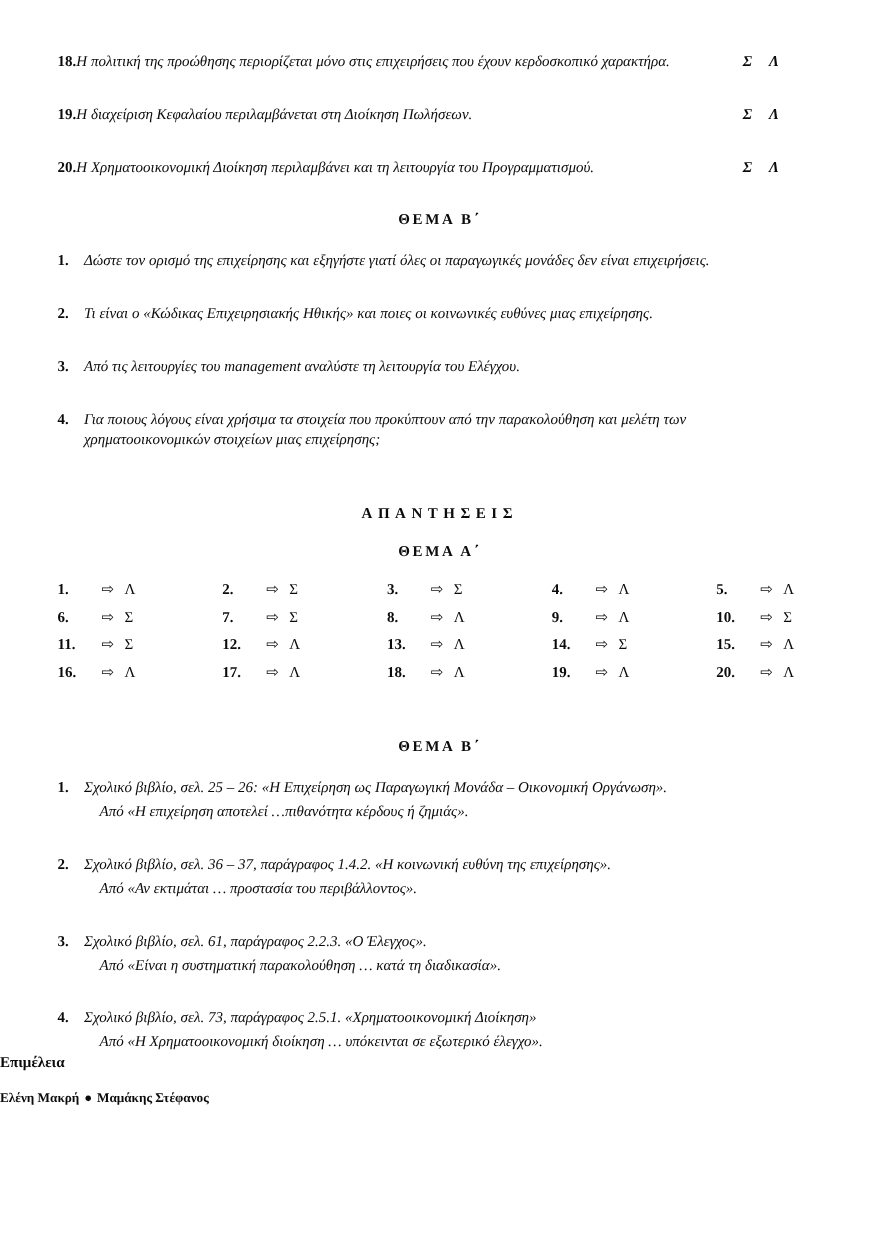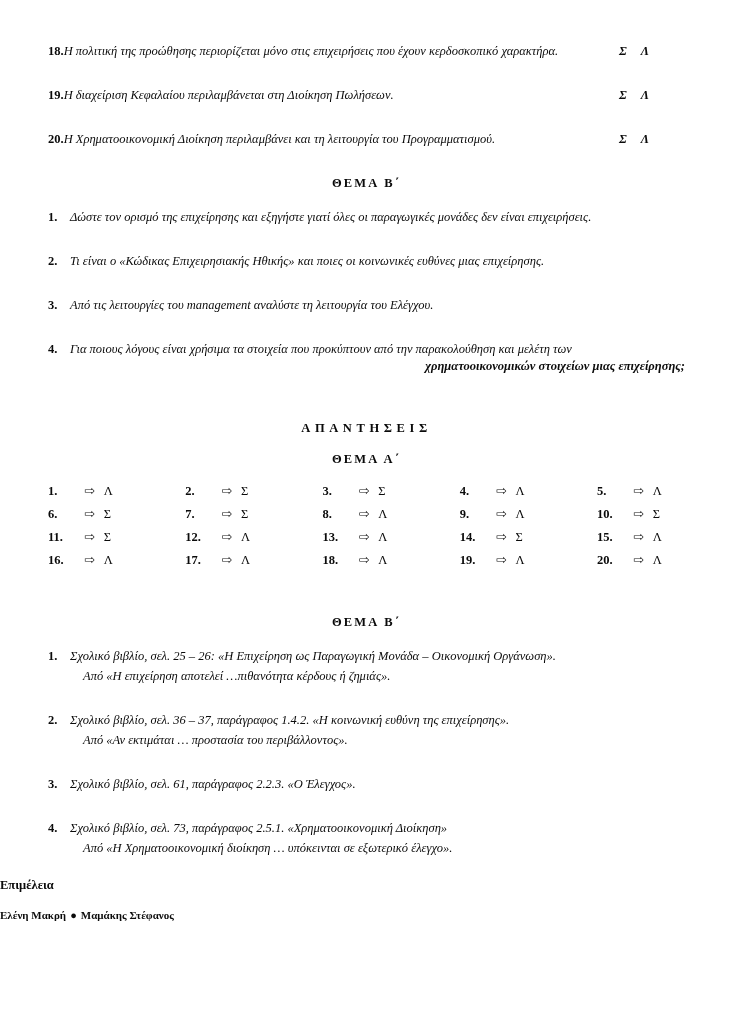--- a/index.html
+++ b/index.html
@@ -99,22 +99,21 @@
     flex: 1 1 auto;
     font-style: italic;
     font-size: 12.5px;
     line-height: 17px;
   }
   .q-body.justify {
     text-align: justify;
   }
   .q-body.justify .lastline {
     display: block;
-    text-align: right;
-    font-weight: bold;
+    text-align: left;
   }
 
   
   .ans-grid {
     width: 100%;
     margin: 0;
     border-collapse: collapse;
   }
   .ans-grid td {
     padding: 0 0 7px 0;
@@ -367,20 +366,21 @@
         <span class="a-body">
           <span class="a-line">Σχολικό βιβλίο, σελ. 36 – 37, παράγραφος 1.4.2. «Η κοινωνική ευθύνη της επιχείρησης».</span>
           <span class="a-line indent">Από «Αν εκτιμάται … προστασία του περιβάλλοντος».</span>
         </span>
       </div>
 
       <div class="a-row">
         <span class="a-num">3.</span>
         <span class="a-body">
           <span class="a-line">Σχολικό βιβλίο, σελ. 61, παράγραφος 2.2.3. «Ο Έλεγχος».</span>
+          <span class="a-line indent">Από «Είναι η συστηματική παρακολούθηση … κατά τη διαδικασία».</span>
         </span>
       </div>
 
       <div class="a-row">
         <span class="a-num">4.</span>
         <span class="a-body">
           <span class="a-line">Σχολικό βιβλίο, σελ. 73, παράγραφος 2.5.1. «Χρηματοοικονομική Διοίκηση»</span>
           <span class="a-line indent">Από «Η Χρηματοοικονομική διοίκηση … υπόκεινται σε εξωτερικό έλεγχο».</span>
         </span>
       </div>

